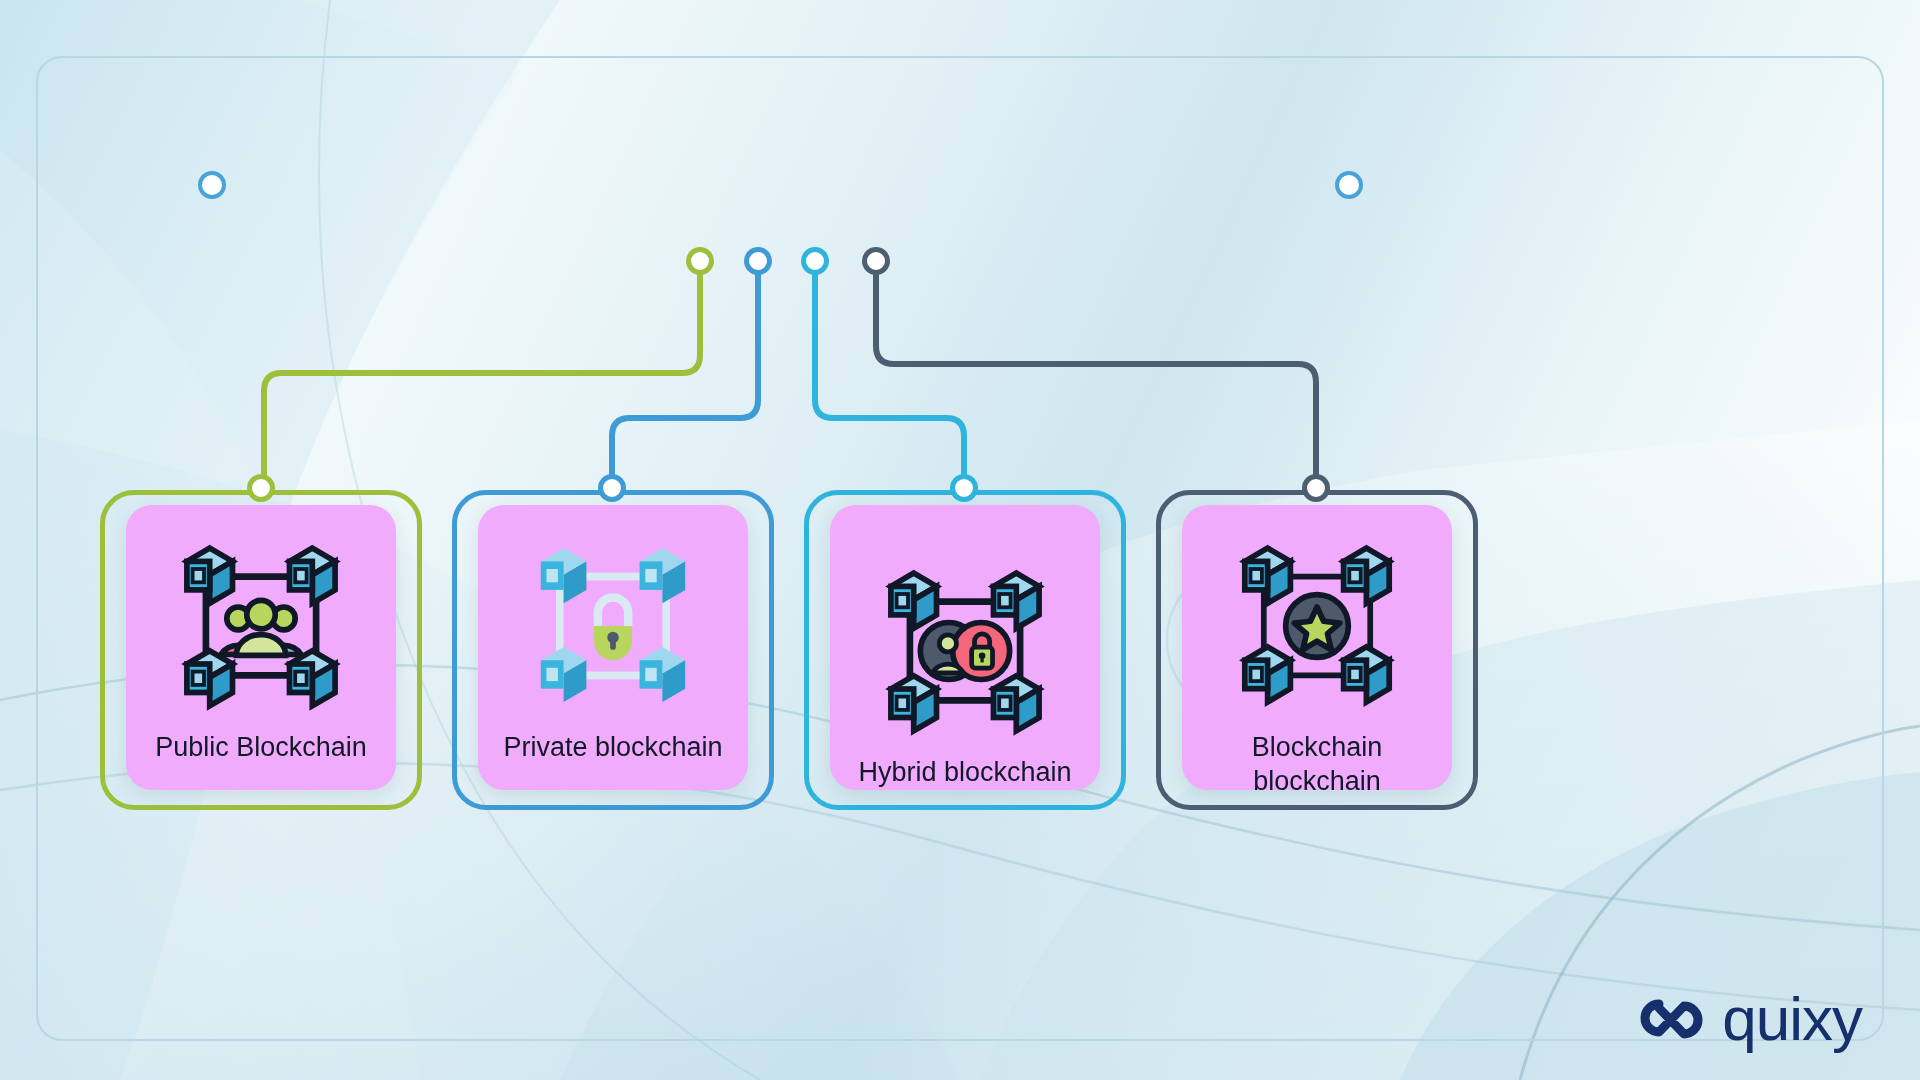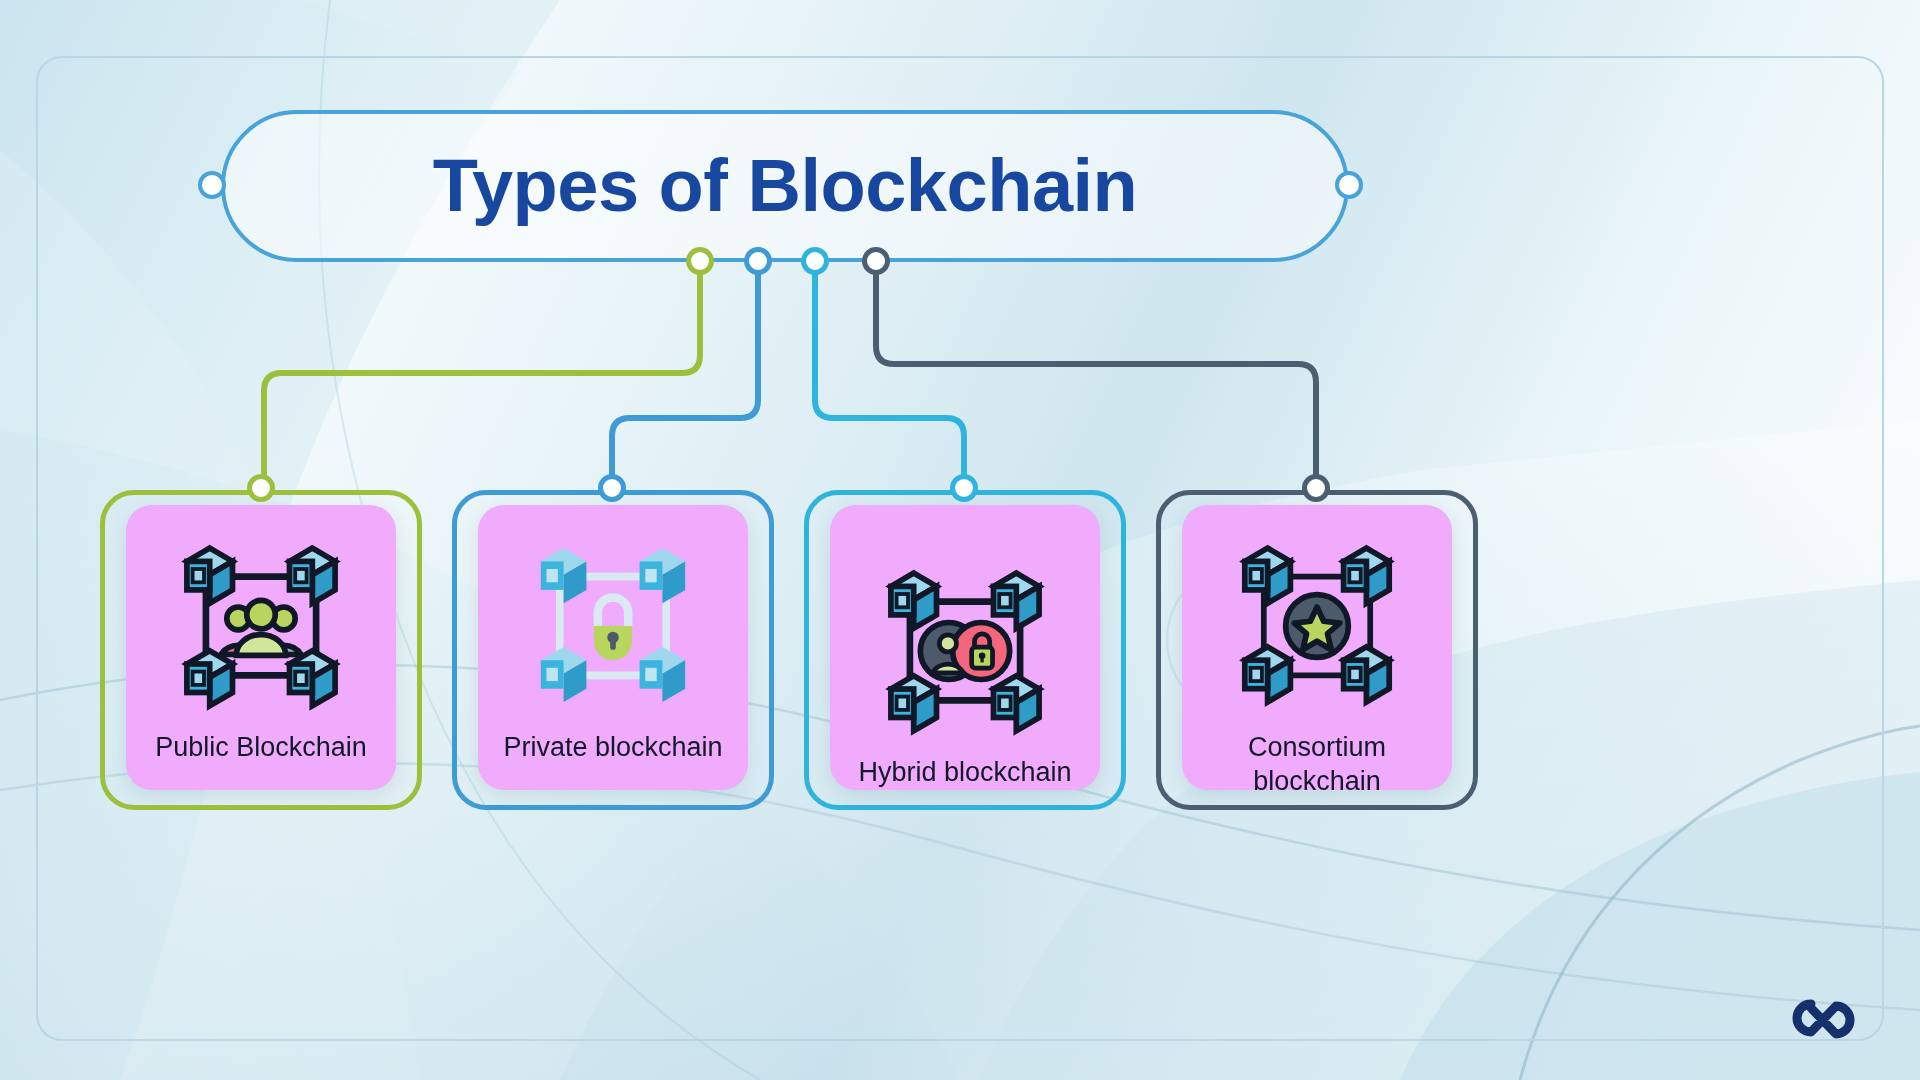--- a/index.html
+++ b/index.html
@@ -154,23 +154,20 @@
       <path d="M700,261 L700,355 Q700,373 682,373 L282,373 Q264,373 264,391 L264,488" stroke="#9DC03C"></path>
 
       <path d="M758,261 L758,400 Q758,418 740,418 L630,418 Q612,418 612,436 L612,488" stroke="#3E9BD5"></path>
 
       <path d="M815,261 L815,400 Q815,418 833,418 L946,418 Q964,418 964,436 L964,488" stroke="#2FB4DD"></path>
 
       <path d="M876,261 L876,346 Q876,364 894,364 L1298,364 Q1316,364 1316,382 L1316,488" stroke="#4C5F72"></path>
     </g>
   </svg>
 
-  <div class="title-pill">
-    <div class="title-text">Types of Blockchain</div>
-  </div>
 
   <div class="dot" style="left:198px; top:171px; width:28px; height:28px; border:4px solid #49a3db;"></div>
   <div class="dot" style="left:1335px; top:171px; width:28px; height:28px; border:4px solid #49a3db;"></div>
 
   <div class="dot" style="left:686px; top:247px; width:28px; height:28px; border:5px solid #9DC03C;"></div>
   <div class="dot" style="left:744px; top:247px; width:28px; height:28px; border:5px solid #3E9BD5;"></div>
   <div class="dot" style="left:801px; top:247px; width:28px; height:28px; border:5px solid #2FB4DD;"></div>
   <div class="dot" style="left:862px; top:247px; width:28px; height:28px; border:5px solid #4C5F72;"></div>
 
   <div class="card-outer" style="left:100px; top:490px; width:322px; height:320px; border-color:#9DC03C;"></div>
@@ -373,26 +370,27 @@
             <rect x="30" y="40" width="12" height="14" fill="#9FD8EE" stroke="#101828" stroke-width="4"></rect>
           </g>
         </g>
 
         <g>
           <circle cx="100" cy="100" r="33" fill="#4D5A6B" stroke="#101828" stroke-width="6"></circle>
           <polygon points="100,80 107,95 124,97 111,108 115,125 100,116 85,125 89,108 76,97 93,95" fill="#B8D55E" stroke="#101828" stroke-width="6" stroke-linejoin="round"></polygon>
         </g>
       </svg>
     </div>
-    <div class="card-label" style="white-space:pre-line;">Consortium
+    <div class="card-label" style="white-space:pre-line;">Blockchain
 blockchain</div>
   </div>
   <div class="dot" style="left:1302px; top:474px; width:28px; height:28px; border:5px solid #4C5F72;"></div>
 
   <div class="logo">
     <svg width="78" height="62" viewBox="0 0 78 62">
       <g fill="none" stroke="#16306B" stroke-width="9" stroke-linecap="round" stroke-linejoin="round">
         <path d="M27,16 A13,13 0 1 0 27,44 L52,18 A13,13 0 1 1 52,46 L27,20"></path>
       </g>
     </svg>
+    <div class="logo-word">quixy</div>
   </div>
 
 </div>
 
 </body></html>

